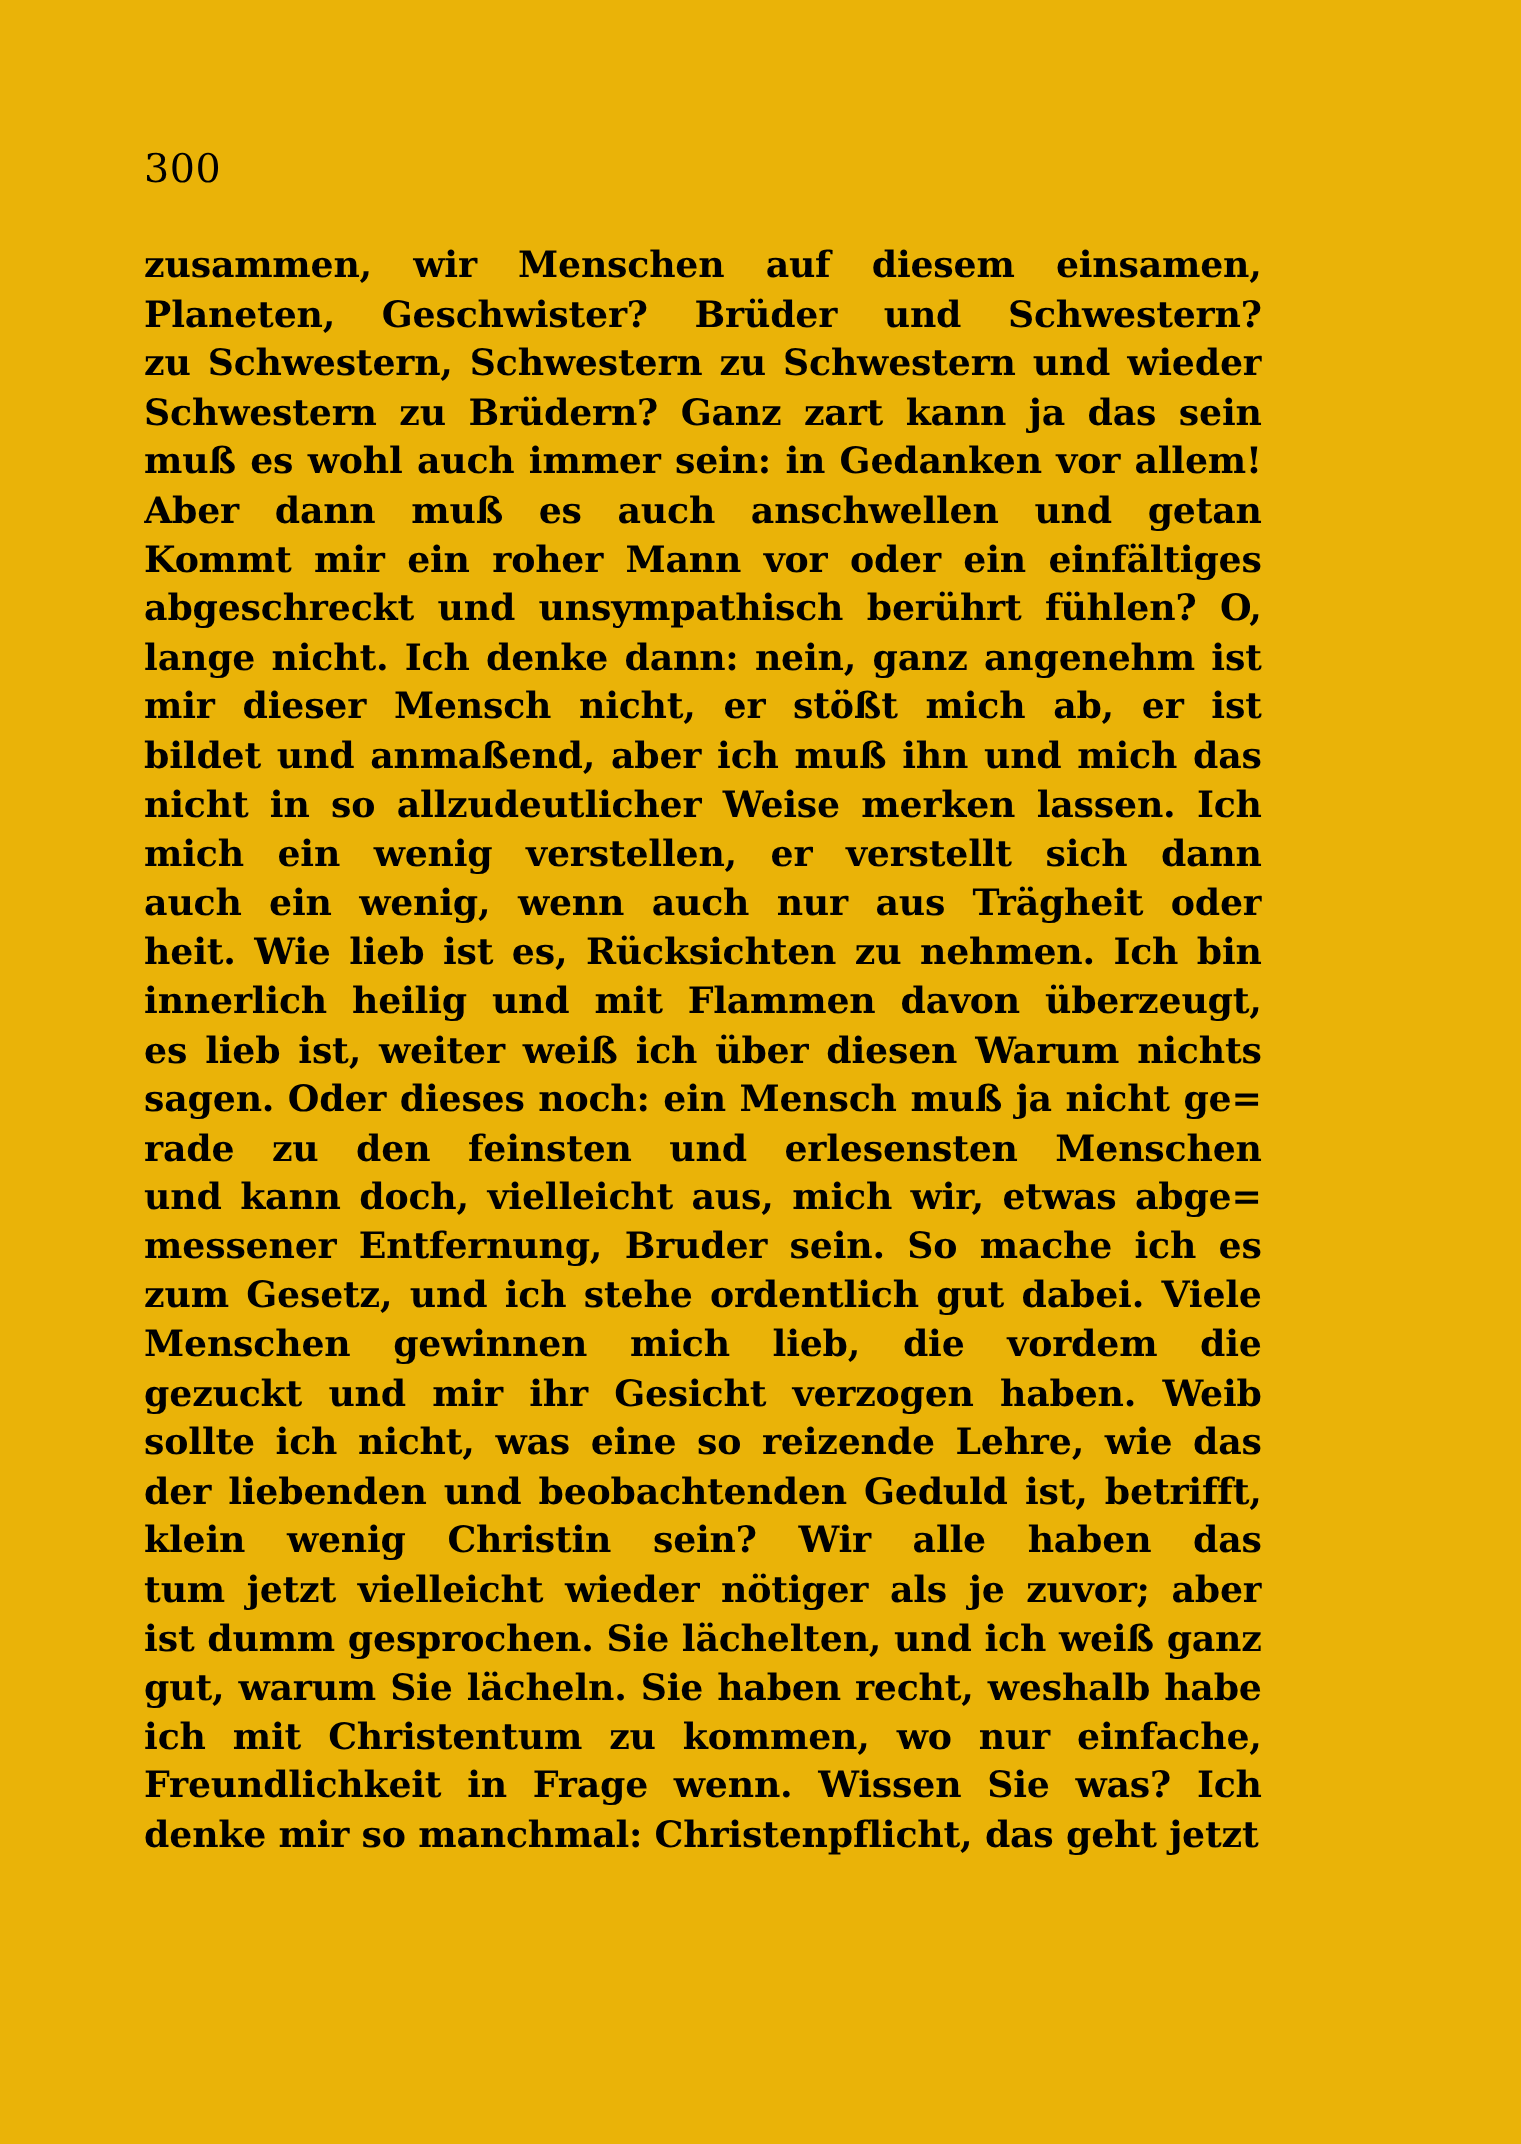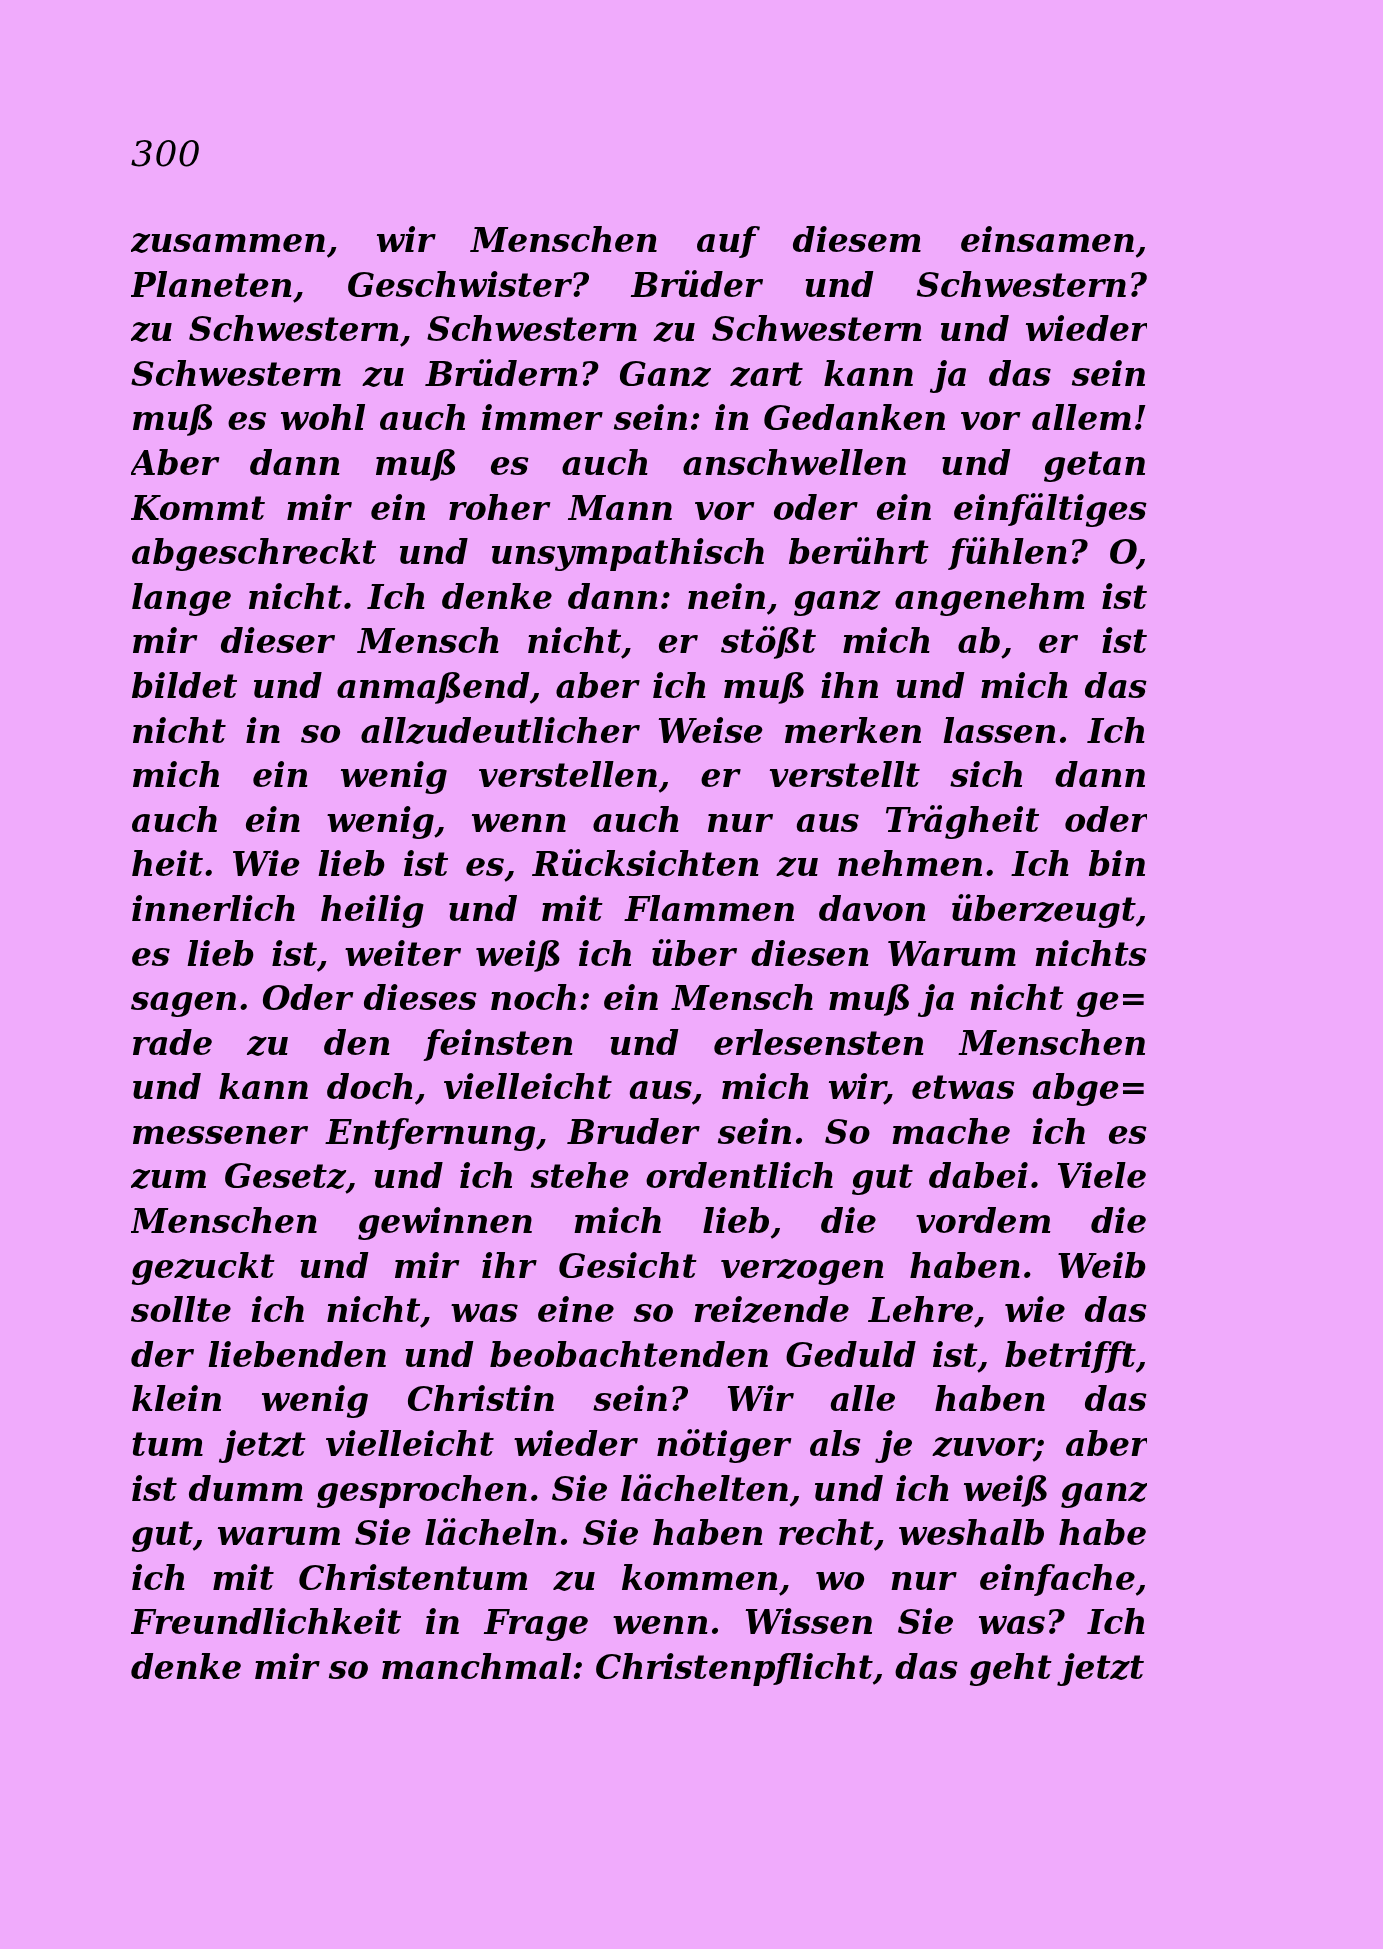--- a/index.html
+++ b/index.html
@@ -11,22 +11,21 @@
     height: 1949px;
     background: #ffffff;
     position: relative;
     overflow: hidden;
     font-family: "DejaVu Serif", serif;
     color: #000000;
   }
   .page {
     position: absolute;
     inset: 0;
-    background: #f0abfc;
-    font-style: italic;
+    background: #eab308;
   }
   .page-number {
     position: absolute;
     left: 131px;
     top: 136px;
     font-size: 36px;
     line-height: 1;
     font-weight: normal;
     letter-spacing: 0.5px;
     color: #000000;

